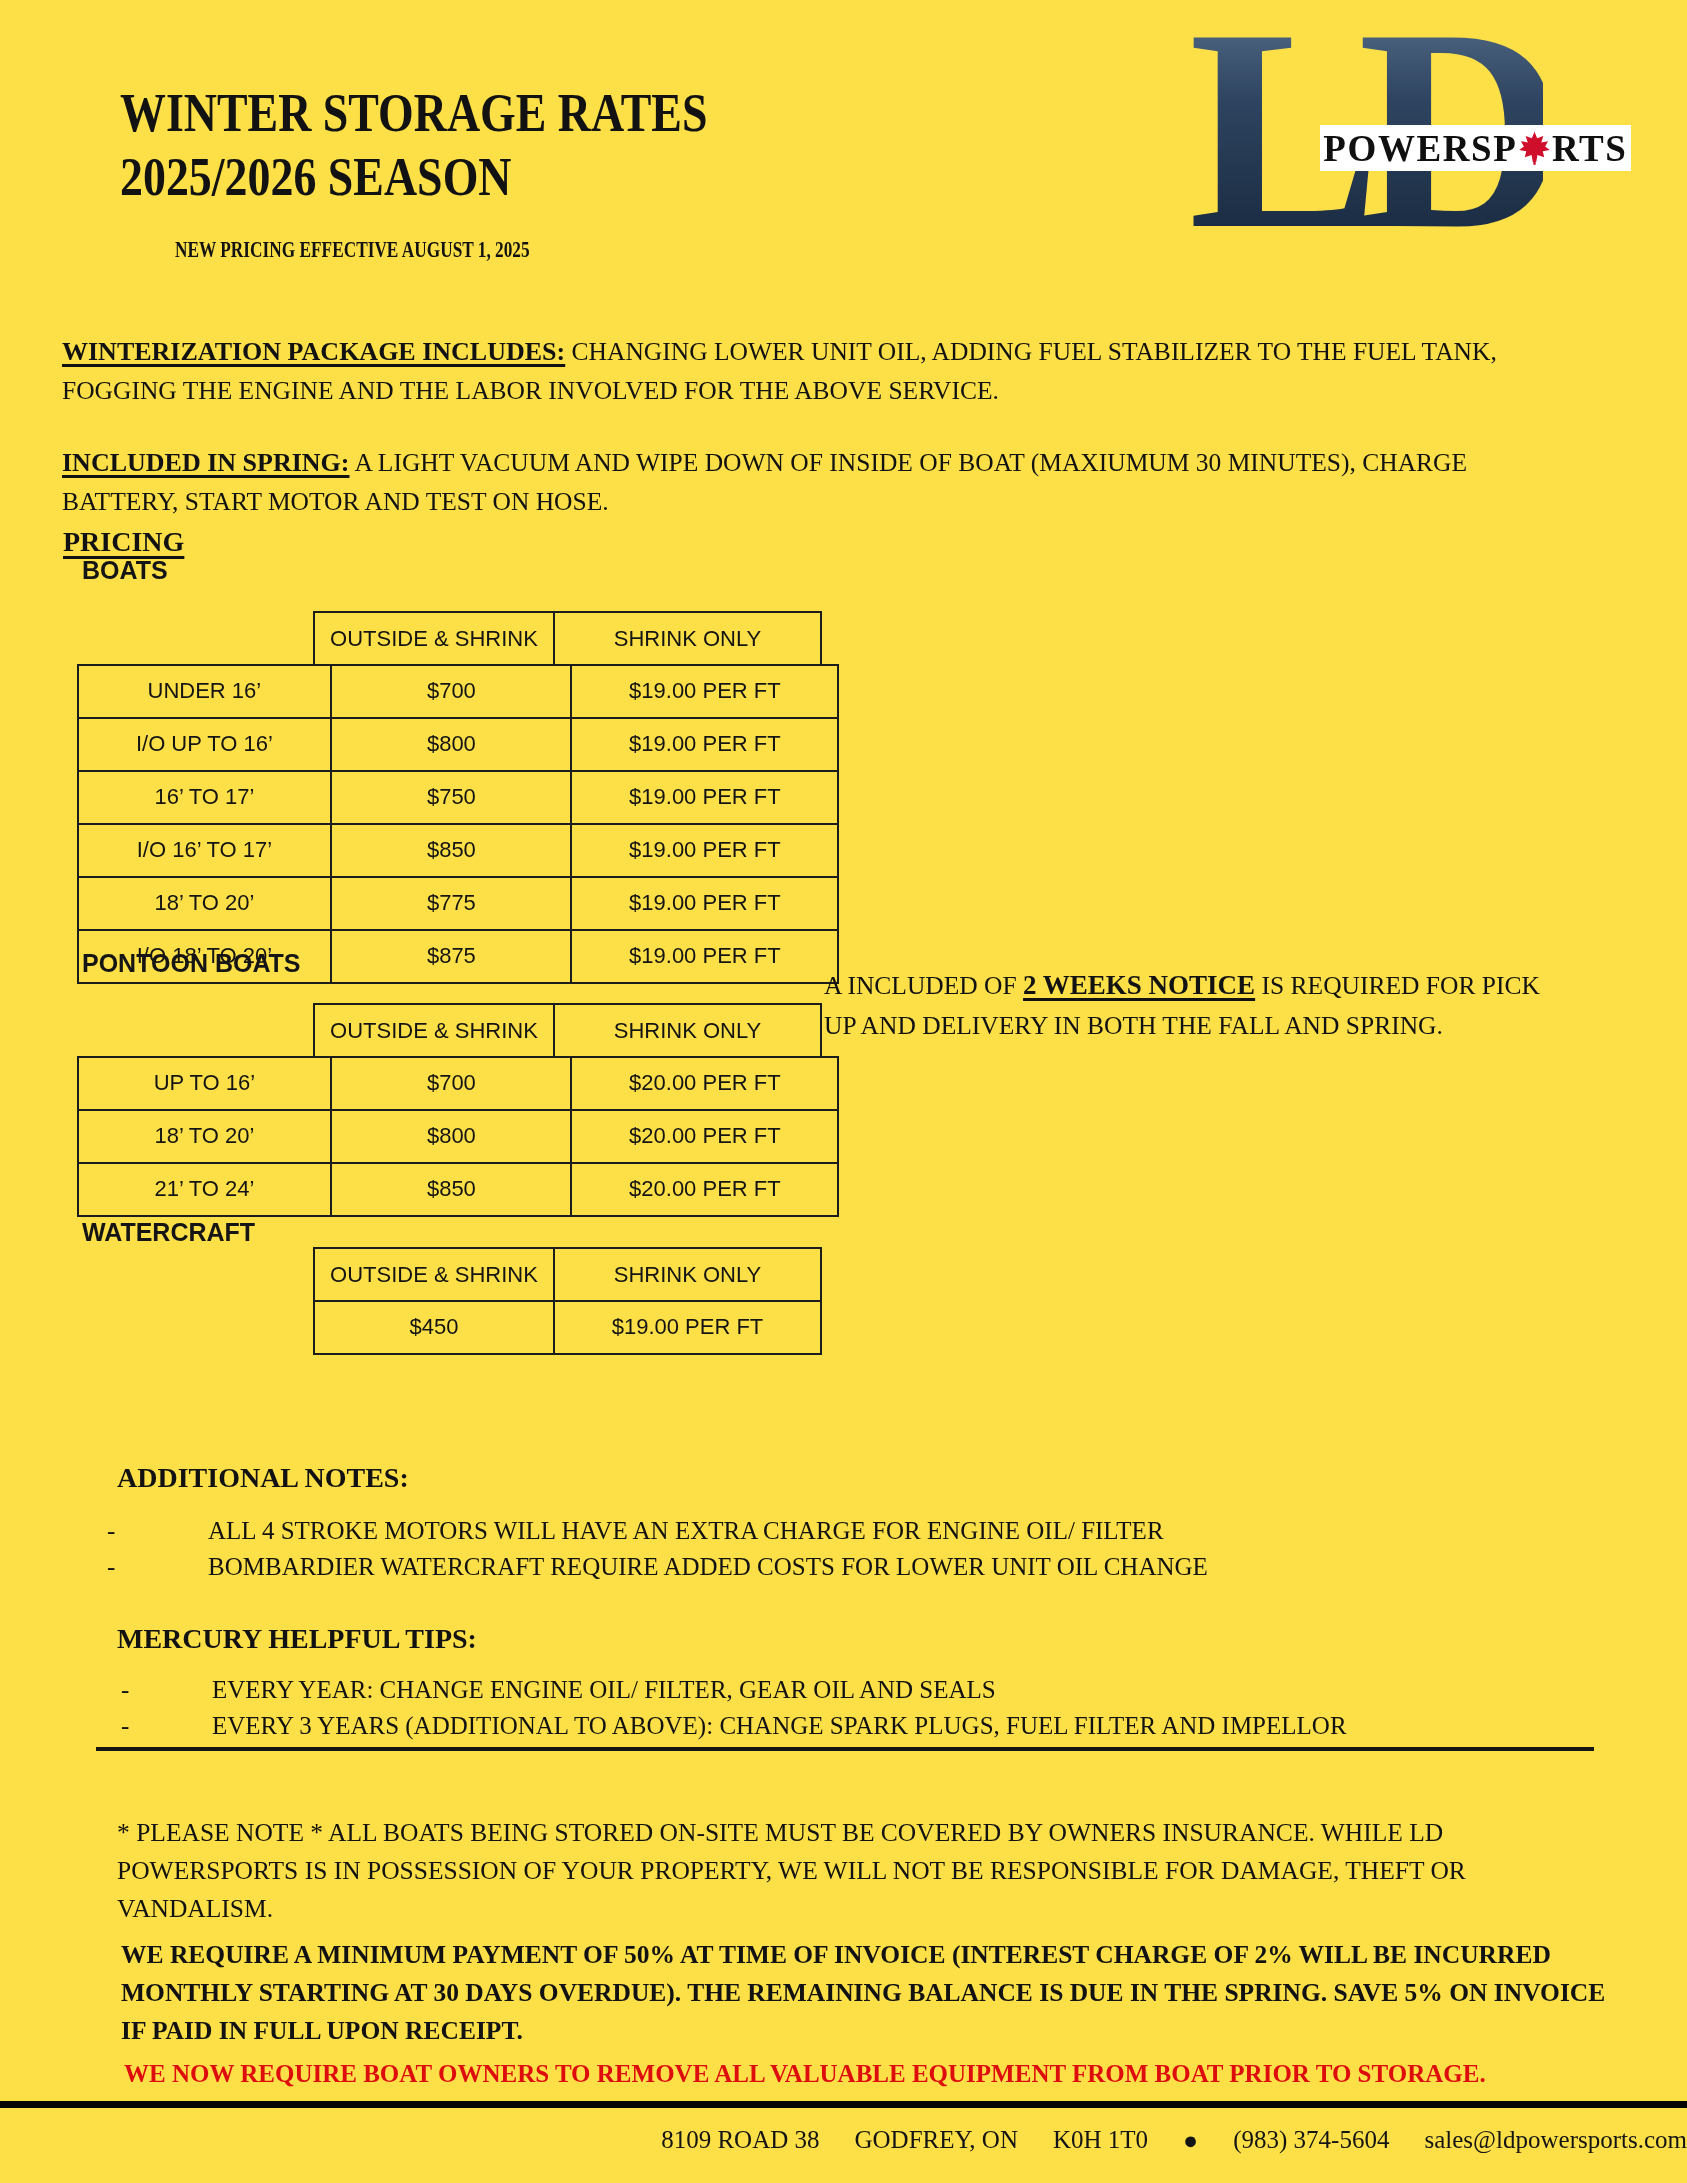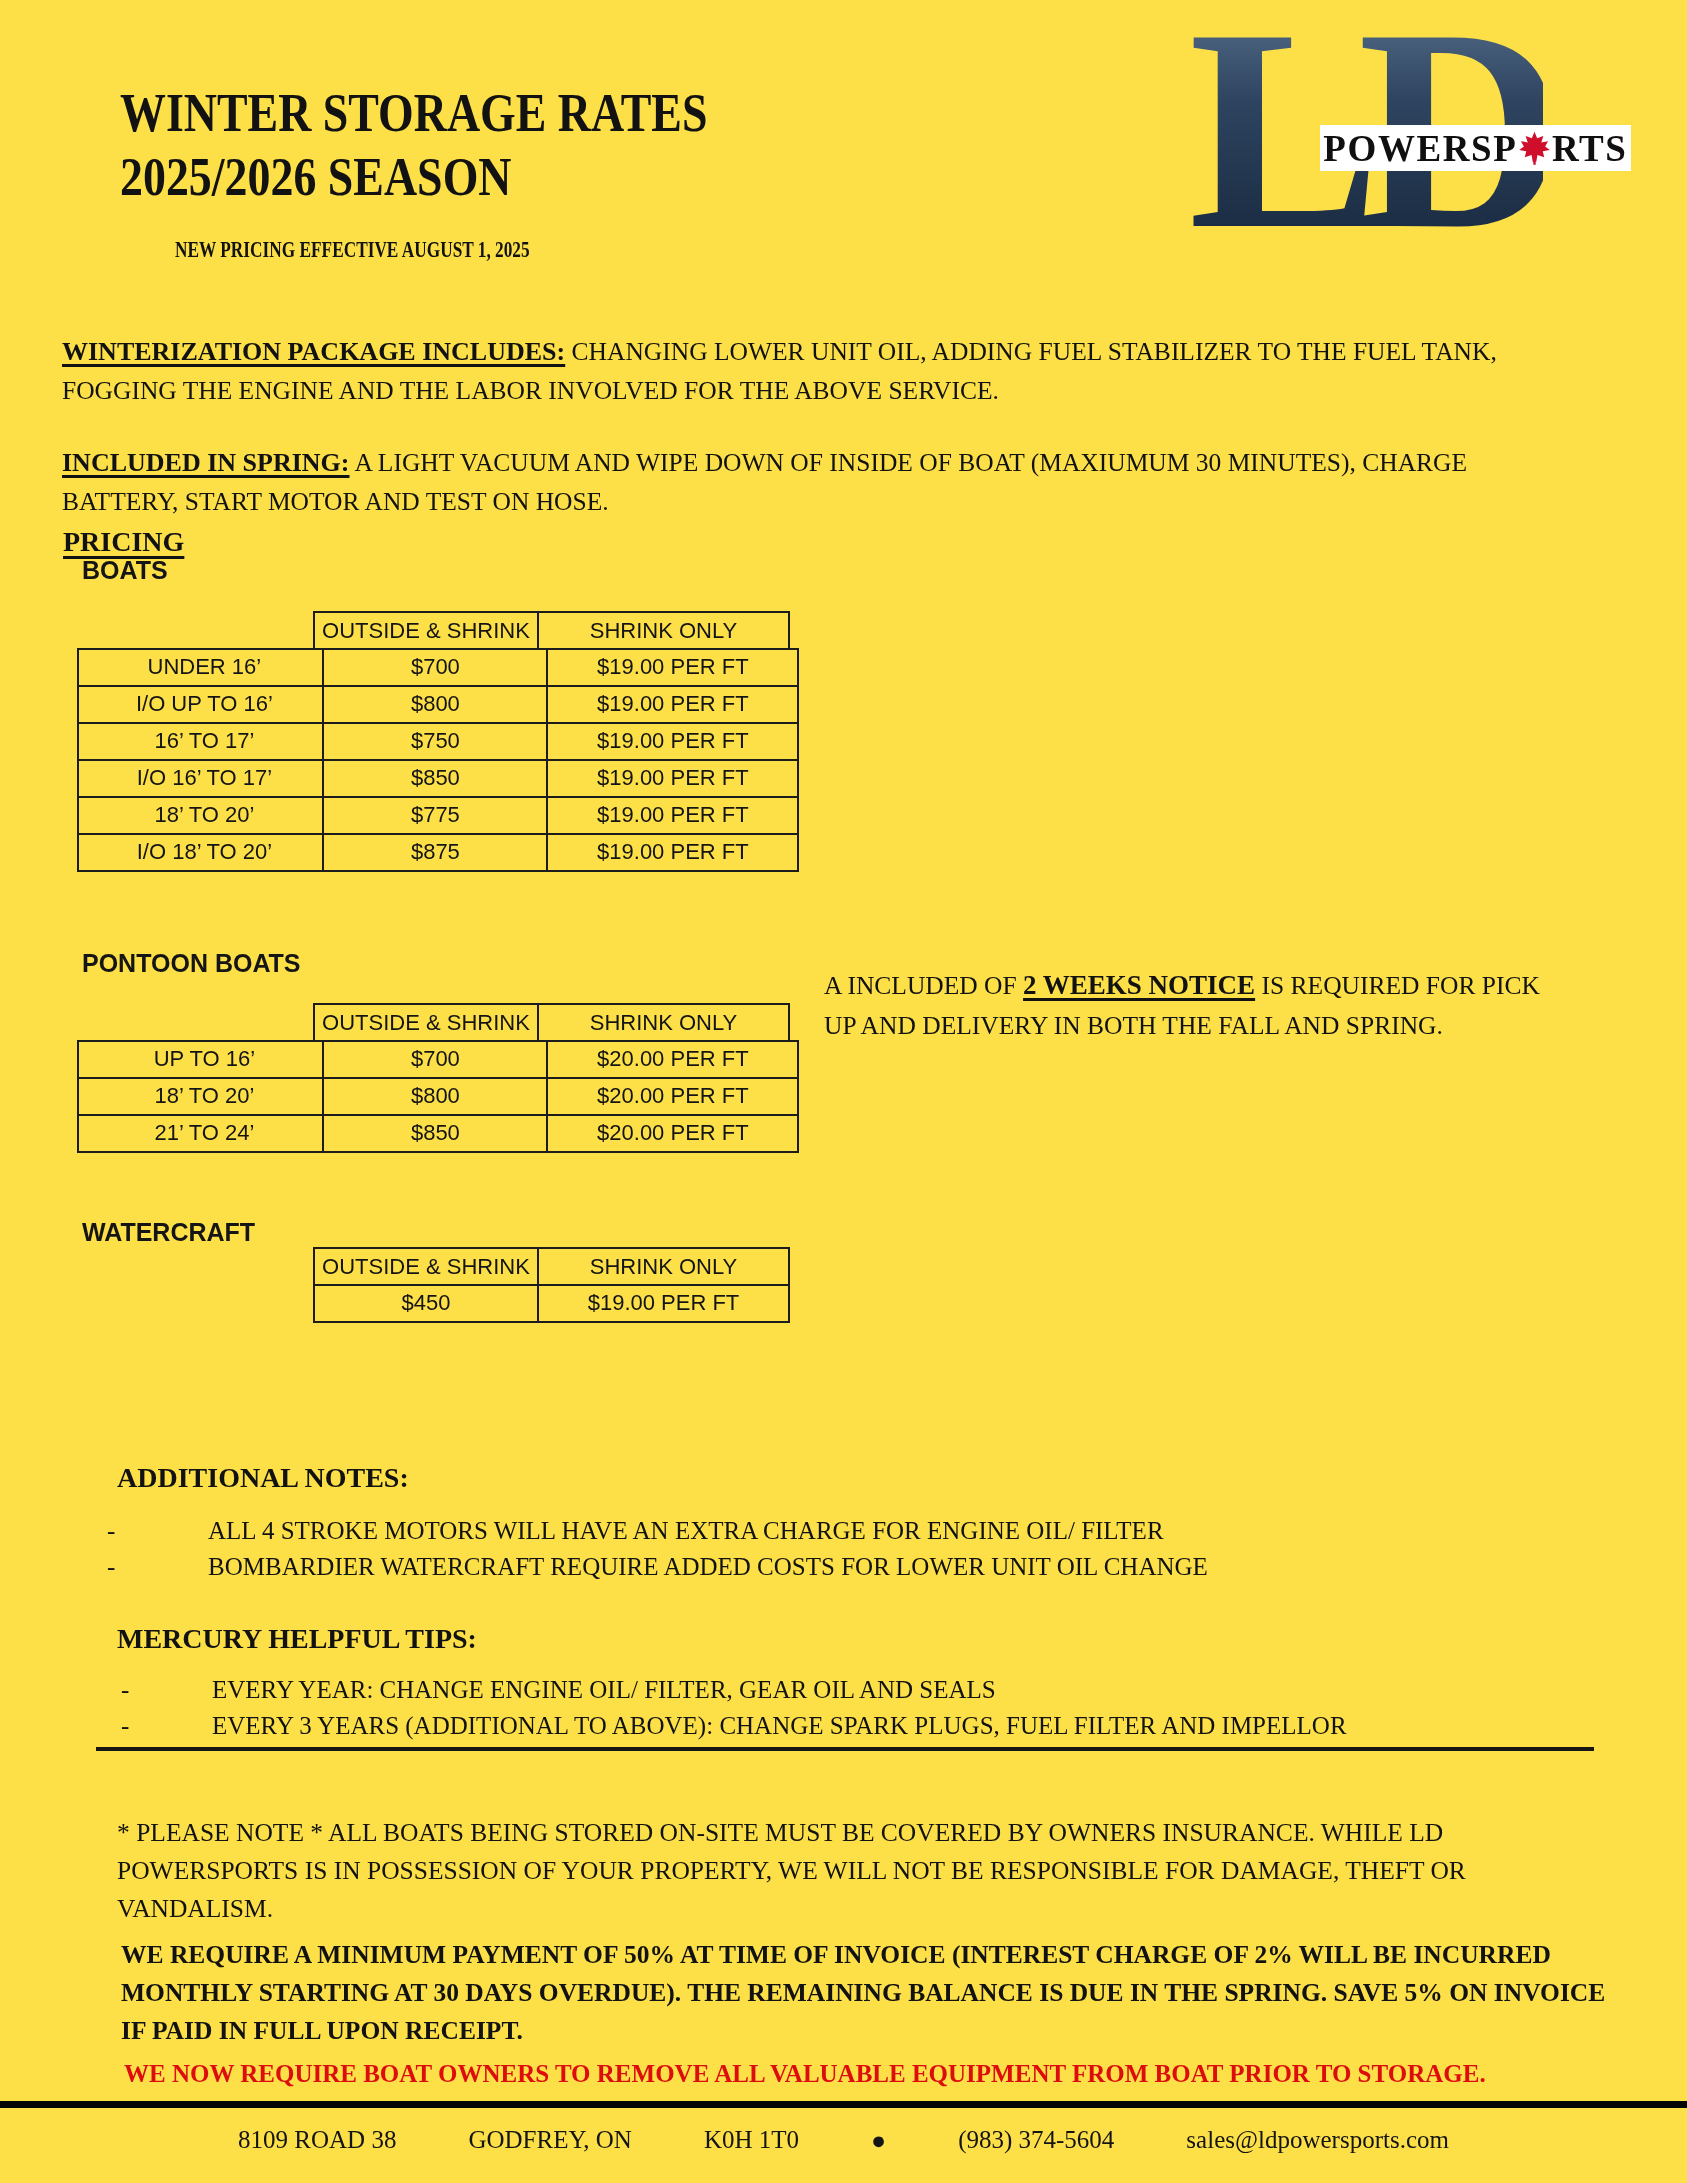--- a/index.html
+++ b/index.html
@@ -43,21 +43,21 @@
   .lbl-pontoon{left:82px;top:949px;}
   .lbl-watercraft{left:82px;top:1218px;}
 
   .tblwrap{position:absolute;}
   .tbl-boats{left:77px;top:611px;}
   .tbl-pontoon{left:77px;top:1003px;}
   .tbl-watercraft{left:77px;top:1247px;}
 
   table.ptable{border-collapse:collapse;font-family:"Liberation Sans",sans-serif;
                font-size:22px;color:#141414;}
-  table.ptable td{border:2.5px solid #1c1c1c;height:35px;text-align:center;padding:0;}
+  table.ptable td{border:2.5px solid #1c1c1c;height:35px;text-align:center;padding:8px;}
   table.hdr-t{margin-left:236px;}
   table.hdr-t td.hc2{width:222px;}
   table.hdr-t td.hc3{width:249px;}
   table.bdy-t{margin-top:-2.5px;}
   table.bdy-t td.c1{width:236px;text-align:center;padding-left:7.4px;}
   table.bdy-t td.c2{width:222px;}
   table.bdy-t td.c3{width:249px;}
   table.bdy-t.indent{margin-left:236px;}
 
   
@@ -78,21 +78,21 @@
   .tips-list .dash{width:91px;flex:0 0 91px;}
 
   .rule1{position:absolute;left:96px;top:1747px;width:1498px;height:4.1px;background:#151515;}
   .p-note{left:117px;top:1788px;width:1434px;line-height:38px;}
   .p-payment{left:121px;top:1910px;width:1487px;line-height:38px;font-weight:bold;font-size:25.5px;}
   .p-valuables{position:absolute;left:124px;top:2060px;font-weight:bold;font-size:25px;
                color:#dd0d0d;white-space:nowrap;}
 
   .rule2{position:absolute;left:0;top:2101px;width:1687px;height:6.6px;background:#050505;}
   .footer{position:absolute;left:0;top:2126px;width:1687px;display:flex;
-          justify-content:center;align-items:center;gap:72px;font-size:25px;color:#141414;}
+          justify-content:flex-end;align-items:center;gap:35px;font-size:25px;color:#141414;}
   .footer .dot{font-size:25px;line-height:25px;}
 </style>
 </head>
 <body>
 
 <div class="page">
 
   <div class="title">
     <span>WINTER STORAGE RATES</span><br>
     <span>2025/2026 SEASON</span>

